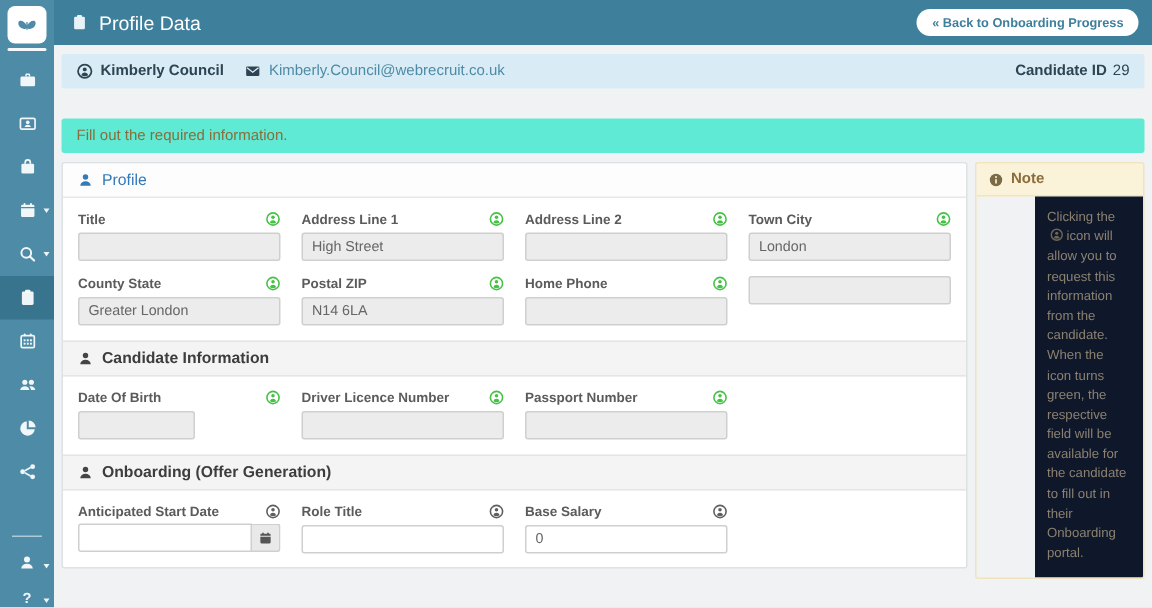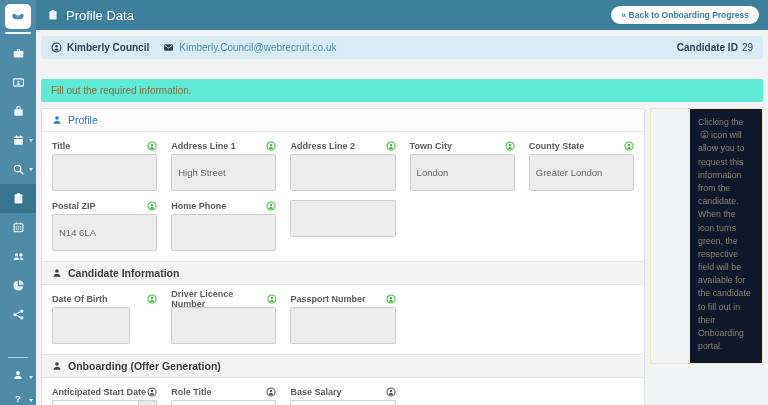--- a/index.html
+++ b/index.html
@@ -41,28 +41,28 @@
   .bar-alert{height:23px;background:#5eead4;color:#8a6d3b;margin-bottom:6px;}
 
   .main-row{display:flex;gap:5px;align-items:flex-start;}
 
   
   .panel{flex:1;background:#fff;border:1px solid #dde2e5;border-radius:2px;overflow:hidden;}
   .panel-heading{display:flex;align-items:center;gap:6px;background:#fdfdfd;border-bottom:1px solid #e8e8e8;color:#337ab7;font-size:10.5px;padding:5px 10px;}
   .panel-heading .ico{width:10px;height:10px;color:#337ab7;}
   .section-bar{display:flex;align-items:center;gap:6px;background:#f4f4f4;border-top:1px solid #e5e5e5;border-bottom:1px solid #e5e5e5;color:#3d3d3d;font-size:10.5px;font-weight:700;padding:5px 10px;margin-top:1px;}
   .section-bar .ico{width:10px;height:10px;color:#444;}
-  .fgrid{display:grid;grid-template-columns:repeat(5,1fr);column-gap:14px;padding:8px 10px 0;}
+  .fgrid{display:grid;grid-template-columns:repeat(4,1fr);column-gap:14px;padding:8px 10px 0;}
   .field{margin-bottom:9px;}
   .lrow{display:flex;align-items:center;justify-content:space-between;margin-bottom:3px;height:11px;}
   .lbl{font-size:9px;font-weight:700;color:#5b5b5b;}
   .ico.req{width:10px;height:10px;cursor:pointer;}
   .c-green{color:#45c145;}
   .c-gray{color:#5f5f5f;}
-  .ctl{width:100%;height:37px;border:1px solid #cfcfcf;border-radius:2px;background:#fff;font-size:9.5px;color:#666;padding:0 6px;outline:none;}
+  .ctl{width:100%;height:19px;border:1px solid #cfcfcf;border-radius:2px;background:#fff;font-size:9.5px;color:#666;padding:0 6px;outline:none;}
   .ctl.dis{background:#ececec;}
   .field.narrow .ctl{width:78px;}
   .igroup{display:flex;}
   .igroup .ctl{border-radius:2px 0 0 2px;}
   .addon{width:22px;height:19px;background:#e9e9e9;border:1px solid #cfcfcf;border-left:none;border-radius:0 2px 2px 0;display:flex;align-items:center;justify-content:center;cursor:pointer;}
   .addon .ico{width:10px;height:10px;color:#555;}
   .ico{display:inline-block;line-height:0;}
   .ico svg{width:100%;height:100%;display:block;}
 
   
@@ -434,20 +434,30 @@
                     <circle cx="8" cy="8" r="6.5" fill="none" stroke="currentColor" stroke-width="1.7"></circle>
                     <circle cx="8" cy="6.2" r="1.9"></circle>
                     <path d="M4.7 11.9c.4-1.7 1.7-2.6 3.3-2.6s2.9.9 3.3 2.6a6.5 6.5 0 0 1-6.6 0z"></path>
                   </svg>
                 </span>
               </div><input class="ctl" value="0" style=""></div>
           </div>
         </div>
 
       <div class="note-panel">
+        <div class="note-head">
+          <span class="ico">
+              <svg viewBox="0 0 16 16" fill="currentColor">
+                <circle cx="8" cy="8" r="6.6"></circle>
+                <circle cx="8" cy="4.9" r="1.1" fill="#fbf3d9"></circle>
+                <rect x="7.1" y="6.9" width="1.8" height="5" rx=".9" fill="#fbf3d9"></rect>
+              </svg>
+            </span>
+          <span>Note</span>
+        </div>
         <div class="note-body">
           <span>Clicking the</span><span class="ico"><svg viewBox="0 0 16 16" fill="currentColor">
                 <circle cx="8" cy="8" r="6.5" fill="none" stroke="currentColor" stroke-width="1.7"></circle>
                 <circle cx="8" cy="6.2" r="1.9"></circle>
                 <path d="M4.7 11.9c.4-1.7 1.7-2.6 3.3-2.6s2.9.9 3.3 2.6a6.5 6.5 0 0 1-6.6 0z"></path>
               </svg></span><span>icon will allow you to request this information from the candidate. When the icon turns green, the respective field will be available for the candidate to fill out in their Onboarding portal.</span>
         </div>
       </div>
     </div>
 

